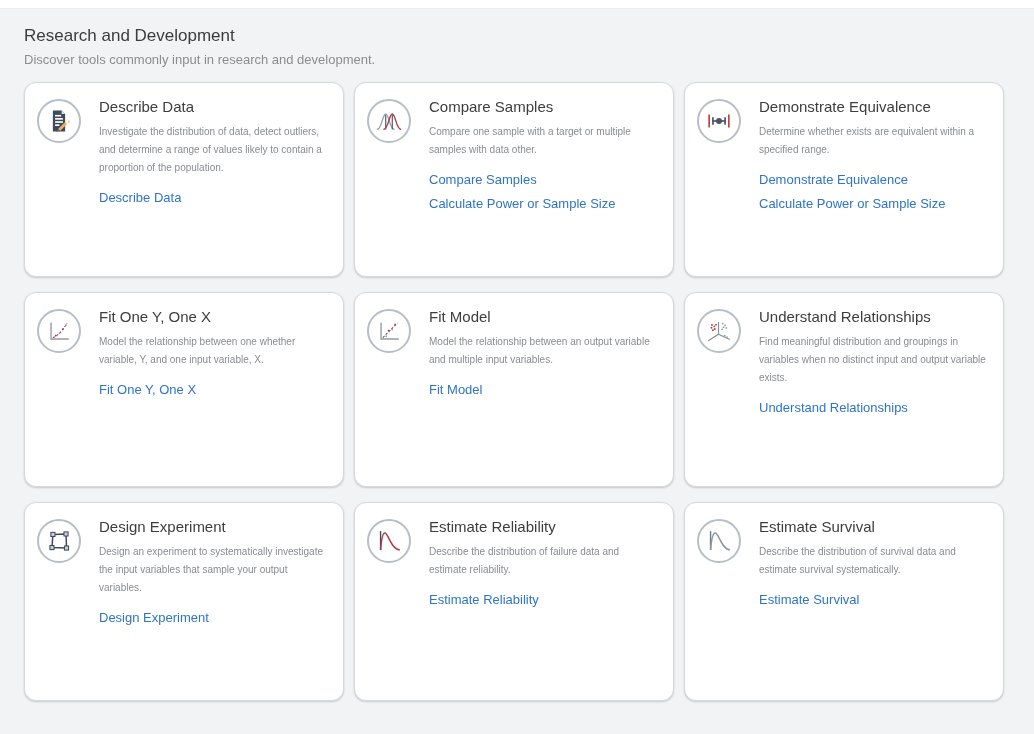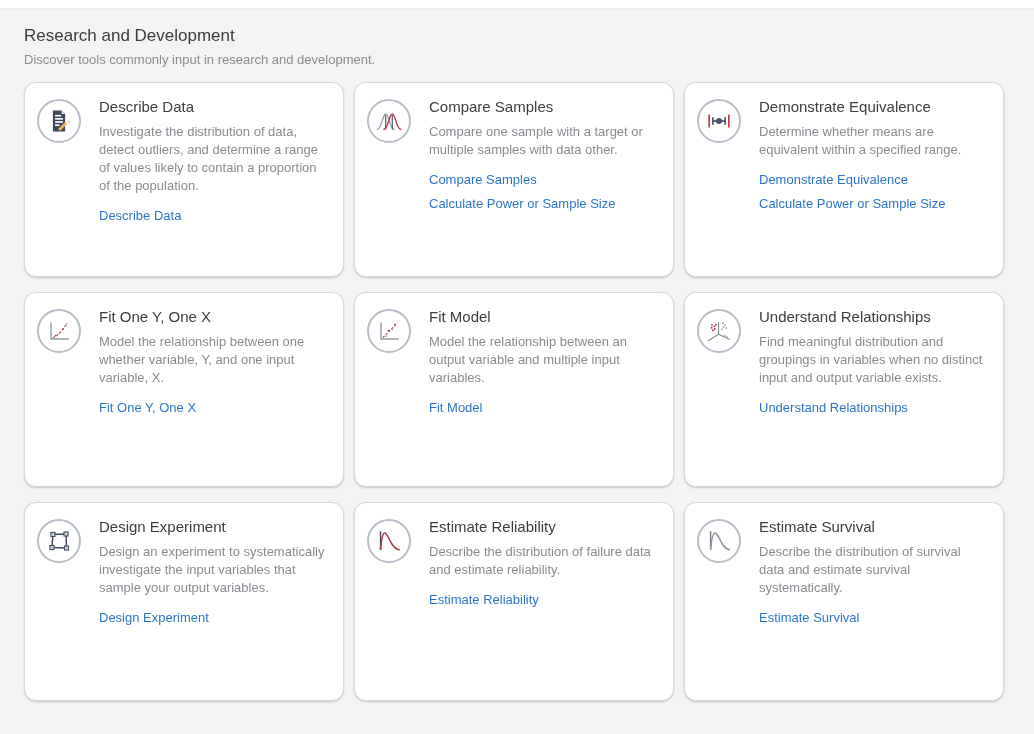--- a/index.html
+++ b/index.html
@@ -36,21 +36,21 @@
     min-width: 44px;
     border: 2px solid #b7bec7;
     border-radius: 50%;
     background: #ffffff;
     display: flex; align-items: center; justify-content: center;
     margin-top: 2px;
     box-sizing: border-box;
   }
   .card-content { margin-left: 18px; flex: 1; }
   .card-title { font-size: 15px; color: #3d3d3d; line-height: 20px; margin: 0 0 6px 0; font-weight: 400; }
-  .card-desc { font-size: 13px; color: #888c91; line-height: 18px; margin: 0; }
+  .card-desc { font-size: 10px; color: #888c91; line-height: 18px; margin: 0; }
   .card-links { margin-top: 14px; display: flex; flex-direction: column; gap: 10px; }
   .card-link { font-size: 13px; color: #2e74c9; text-decoration: none; line-height: 14px; }
 </style>
 </head>
 <body>
 
 <div class="top-strip"></div>
 
 <div class="page">
   <div class="page-header">
@@ -107,21 +107,21 @@
       <line x1="5.5" y1="9" x2="5.5" y2="23" stroke="#c24049" stroke-width="1.8"></line>
       <line x1="26.5" y1="9" x2="26.5" y2="23" stroke="#c24049" stroke-width="1.8"></line>
       <line x1="9.5" y1="12" x2="9.5" y2="20" stroke="#4a5568" stroke-width="1.8"></line>
       <line x1="22.5" y1="12" x2="22.5" y2="20" stroke="#4a5568" stroke-width="1.8"></line>
       <line x1="9.5" y1="16" x2="22.5" y2="16" stroke="#4a5568" stroke-width="1.8"></line>
       <circle cx="16" cy="16" r="3.2" fill="#4a5568"></circle>
     </svg>
         </div>
     <div class="card-content">
       <div class="card-title">Demonstrate Equivalence</div>
-      <p class="card-desc">Determine whether means are equivalent within a specified range.</p>
+      <p class="card-desc">Determine whether exists are equivalent within a specified range.</p>
       <div class="card-links">
             <a class="card-link" href="#">Demonstrate Equivalence</a>
             <a class="card-link" href="#">Calculate Power or Sample Size</a>
           </div>
     </div>
   </div>
 
   <div class="card">
     <div class="icon-circle">
           <svg viewBox="0 0 32 32" width="30" height="30">

